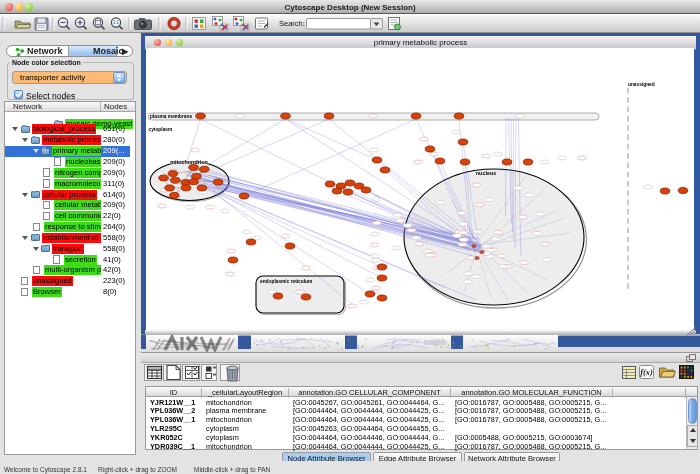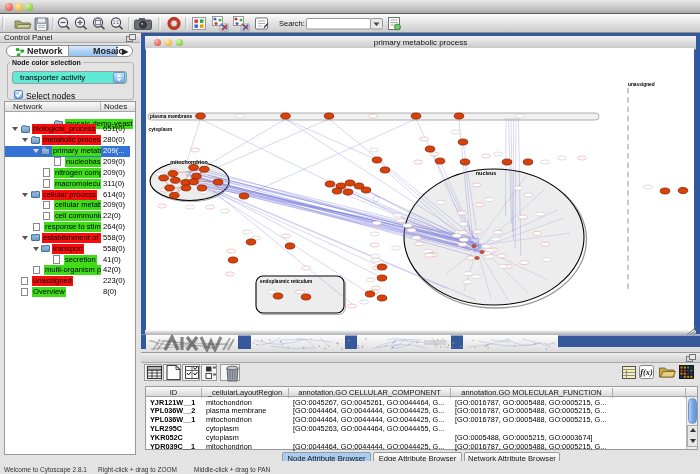--- a/index.html
+++ b/index.html
@@ -19,21 +19,21 @@
   font-size:8px; color:#111; }
 #cp-head span { position:absolute; left:4px; top:0px; }
 #seg { left:6px; top:45px; width:127px; height:12px; background:#fff;
   border:1px solid #8e8e8e; border-radius:6px; overflow:hidden; font-size:9px; font-weight:bold; color:#222;}
 #seg .s1 { position:absolute; left:0; top:0; width:62px; height:12px; border-right:1px solid #999; }
 #seg .s2 { position:absolute; left:62px; top:0; width:48px; height:12px;
   background:linear-gradient(#dceafc,#a8cdf5 50%,#8fbdf2); border-right:1px solid #7f9fc6; }
 #seg .s3 { position:absolute; left:110px; top:0; width:17px; height:12px; }
 #ncs { left:7px; top:62px; width:127px; height:38px; border:1px solid #b5b5b5; border-radius:3px; }
 #ncs-label { left:10px; top:59px; background:#e3e3e3; padding:0 2px; font-size:7px; font-weight:bold; color:#111;}
-#combo { left:12px; top:71px; width:115px; height:13px; background:#5eead4; border:1px solid #9a9a9a;
+#combo { left:12px; top:71px; width:115px; height:13px; background:#fdba74; border:1px solid #9a9a9a;
   border-radius:3px; font-size:8px; color:#000; }
 #combo .t { position:absolute; left:7px; top:1px; }
 #combo .steps { position:absolute; right:1px; top:0px; width:12px; height:11px; border-radius:2px;
   background:linear-gradient(#cfe4fb,#77aef0); border:1px solid #6f94c9; }
 #cbx { left:14px; top:90px; width:9px; height:9px; border-radius:2px;
   background:linear-gradient(#cfe6fd,#6ba5ee); border:1px solid #5580b5; }
 #cbx-label { left:26px; top:90.5px; font-size:8.5px; color:#000; }
 
 #tree { left:4px; top:101px; width:132px; height:354px; background:#fff; border:1px solid #9a9a9a; }
 #tree-head { position:absolute; left:0; top:0; width:130px; height:10px;
@@ -80,20 +80,21 @@
 #status { left:0; top:461px; width:700px; height:13px; background:#e3e3e3; font-size:6.5px; color:#333; }
 #status div { position:absolute; top:5px; }
 </style></head>
 <body>
 <div id="app">
 
   <div id="titlebar" class="abs">
     <div class="tl abs" style="left:5px; background:radial-gradient(circle at 35% 30%,#ffb3ac,#ec6b60 60%,#c33931);"></div>
     <div class="tl abs" style="left:15px; background:radial-gradient(circle at 35% 30%,#ffe9b0,#f5bf4f 60%,#d29a2e);"></div>
     <div class="tl abs" style="left:25px; background:radial-gradient(circle at 35% 30%,#d8f6b0,#93d34f 60%,#67a52e);"></div>
+    <div id="title-text" class="abs">Cytoscape Desktop (New Session)</div>
   </div>
 
   <div id="toolbar" class="abs"></div>
   <div id="tbicons" class="abs" style="left:0;top:14px;width:700px;height:19px;"><svg width="700" height="19" viewBox="0 0 700 19">
 <line x1="3" y1="3" x2="3" y2="16" stroke="#aaa" stroke-width="1"></line>
         <line x1="4" y1="3" x2="4" y2="16" stroke="#fff" stroke-width="1"></line>
 <g transform="translate(14,3)">
           <path d="M1,11 L1,4 L6,4 L8,6 L16,6 L16,11 Z" fill="#a8a870" stroke="#6b6b40" stroke-width="0.8"></path>
           <path d="M2,11 L4,7.5 L17,7.5 L15,11 Z" fill="#d2d2a2" stroke="#6b6b40" stroke-width="0.8"></path>
         </g>
@@ -178,27 +179,20 @@
 
 <rect x="370.5" y="4.5" width="12" height="10.5" rx="1.5" fill="#e8e8e8" stroke="#999" stroke-width="1"></rect>
 <path d="M373.5,8.5 l3,3.4 l3,-3.4 z" fill="#444"></path>
 <g transform="translate(388,3)">
           <rect x="0.5" y="0.5" width="11" height="12" fill="#fdfdfd" stroke="#666" stroke-width="0.9"></rect>
           <path d="M2.5,3 h7 M2.5,5.5 h7 M2.5,8 h7" stroke="#9a9" stroke-width="0.9"></path>
           <circle cx="9.5" cy="10" r="3" fill="#6c6" stroke="#363" stroke-width="0.7"></circle>
         </g>
 </svg></div>
 
-  <div id="cp-head" class="abs">
-      <span>Control Panel</span>
-      <svg style="position:absolute;left:126px;top:1px;" width="10" height="8">
-        <rect x="0.5" y="2.5" width="6" height="5" fill="none" stroke="#777" stroke-width="1"></rect>
-        <rect x="3.5" y="0.5" width="6" height="5" fill="#e8e8e8" stroke="#777" stroke-width="1"></rect>
-      </svg>
-    </div>
   <div id="seg" class="abs">
     <div class="s1">
         <svg style="position:absolute;left:8px;top:1px;" width="10" height="10">
           <circle cx="2.5" cy="2.5" r="1.8" fill="#2ab52a"></circle>
           <circle cx="7.5" cy="4" r="1.8" fill="#2ab52a"></circle>
           <circle cx="3.5" cy="8" r="1.8" fill="#2ab52a"></circle>
           <path d="M2.5,2.5 L7.5,4 L3.5,8" stroke="#2a8a2a" stroke-width="0.8" fill="none"></path>
         </svg>
         <span style="position:absolute;left:20px;top:0px;">Network</span>
       </div>
@@ -314,21 +308,21 @@
           <span class="lbl g" style="left:44px;max-width:57px;">multi-organism pro</span>
           <span class="cnt" style="">42(0)</span>
         </div>
 <div class="trow" style="top:174.2px;">
           <span class="file" style="left:21px;"></span>
           <span class="lbl r" style="left:32px;max-width:69px;">unassigned</span>
           <span class="cnt" style="">223(0)</span>
         </div>
 <div class="trow" style="top:185.1px;">
           <span class="file" style="left:21px;"></span>
-          <span class="lbl g" style="left:32px;max-width:69px;">Overview</span>
+          <span class="lbl g" style="left:32px;max-width:69px;">Browser</span>
           <span class="cnt" style="">8(0)</span>
         </div>
 </div>
   </div>
 
   <div id="netwin" class="abs">
     <div id="nw-title">
       <div class="tl" style="left:9px;top:3px;width:7px;height:7px;background:radial-gradient(circle at 35% 30%,#ffb3ac,#ec6b60 60%,#c33931);"></div>
       <div class="tl" style="left:20px;top:3px;width:7px;height:7px;background:radial-gradient(circle at 35% 30%,#ffe9b0,#f5bf4f 60%,#d29a2e);"></div>
       <div class="tl" style="left:31px;top:3px;width:7px;height:7px;background:radial-gradient(circle at 35% 30%,#d8f6b0,#93d34f 60%,#67a52e);"></div>
@@ -788,20 +782,21 @@
           <div style="left:309px;">[GO:0016787, GO:0005488, GO:0005215, G...</div>
         </div>
 <div class="drow" style="top:37.4px;">
           <div style="left:4px;"><b>YLR295C</b></div>
           <div style="left:60px;">cytoplasm</div>
           <div style="left:147px;">[GO:0045263, GO:0044464, GO:0044455, G...</div>
         </div>
 <div class="drow" style="top:46.2px;padding-left:16px;">
           <div style="left:4px;"><b>YKR052C</b></div>
           <div style="left:60px;">cytoplasm</div>
+          <div style="left:147px;">[GO:0044464, GO:0044446, GO:0044444, G...</div>
           <div style="left:309px;">[GO:0005488, GO:0005215, GO:0003674]</div>
         </div>
 <div class="drow" style="top:55.0px;">
           <div style="left:4px;"><b>YDR039C__1</b></div>
           <div style="left:60px;">mitochondrion</div>
           <div style="left:147px;">[GO:0044464, GO:0044444, GO:0044425, G...</div>
           <div style="left:309px;">[GO:0016787, GO:0005488, GO:0005215, G...</div>
         </div>
 </div>
     <div id="dp-scroll">

